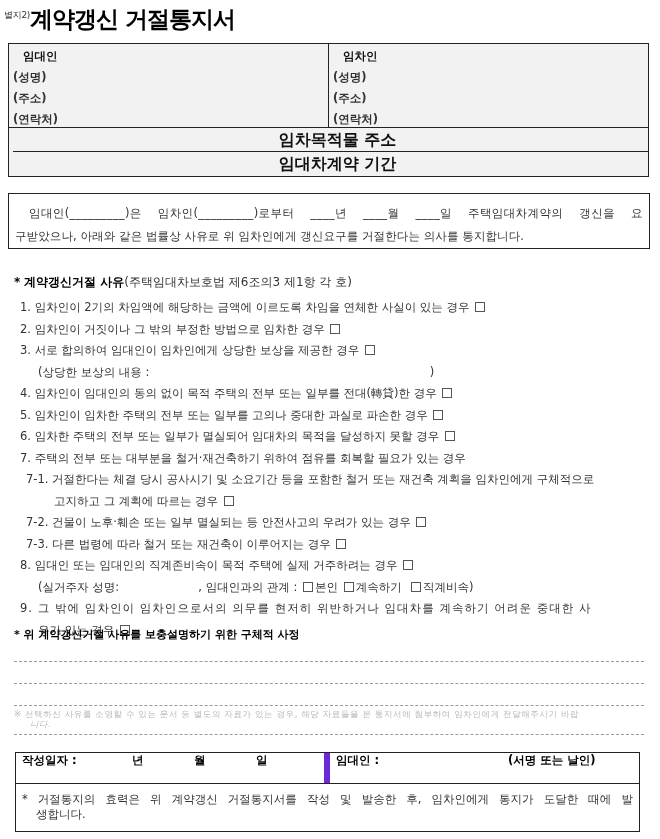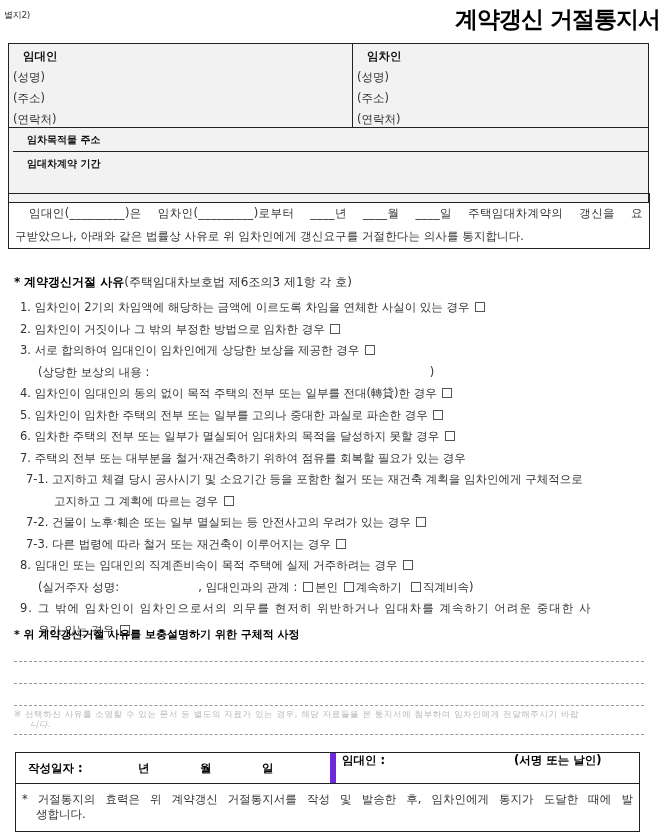--- a/index.html
+++ b/index.html
@@ -1,29 +1,29 @@
 <!DOCTYPE html>
 <html><head>
 <meta charset="utf-8">
 <style>
   * { box-sizing: border-box; margin: 0; padding: 0; }
   html, body { width: 660px; height: 839px; background: #ffffff; overflow: hidden; }
   body { position: relative; font-family: "DejaVu Sans", "Liberation Sans", sans-serif; color: #222; font-size: 12px; }
 
   .annex { position: absolute; left: 4px; top: 9px; font-size: 9px; color: #333; letter-spacing: -0.3px; }
-  .title { position: absolute; left: 0; right: 0; top: 4px; text-align: right; font-size: 23px; font-weight: bold; color: #000; letter-spacing: -1px; padding-left: 30px; }
-
-  
-  .party-table { position: absolute; left: 8px; top: 43px; width: 641px; height: 160px; background: #f2f2f2; border: 1.5px solid #222; }
+  .title { position: absolute; left: 0; right: 0; top: 4px; text-align: left; font-size: 23px; font-weight: bold; color: #000; letter-spacing: -1px; padding-left: 30px; }
+
+  
+  .party-table { position: absolute; left: 8px; top: 43px; width: 641px; height: 134px; background: #f2f2f2; border: 1.5px solid #222; }
   .party-row { position: absolute; left: 0; right: 0; top: 0; height: 84px; display: flex; border-bottom: 1px solid #222; }
   .party-col { flex: 0 0 319px; position: relative; padding-left: 4px; padding-top: 4px; }
-  .party-col + .party-col { flex: 1; border-left: 1px solid #222; margin-left: 24px; }
+  .party-col + .party-col { flex: 1; border-left: 1px solid #222; }
   .party-head { font-weight: bold; font-size: 11.5px; color: #111; padding-left: 10px; height: 19px; line-height: 17px; }
-  .party-line { font-size: 11.5px; color: #333; height: 21px; line-height: 21px; }
-  .info-row { position: absolute; left: 4px; right: 0; height: 24px; line-height: 23px; padding-left: 14px; font-weight: bold; font-size: 10px; color: #111; }
+  .party-line { font-size: 11.5px; color: #333; height: 21px; line-height: 21px; font-weight: bold; }
+  .info-row { position: absolute; left: 4px; right: 0; height: 24px; line-height: 23px; padding-left: 14px; font-weight: bold; font-size: 16px; color: #111; text-align: center; }
   .info-row.r1 { top: 84px; border-bottom: 1px solid #222; }
   .info-row.r2 { top: 108px; }
 
   
   .intro-box { position: absolute; left: 8px; top: 193px; width: 642px; height: 56px; border: 1.5px solid #222; padding: 8px 6px 0 6px; font-size: 11.5px; color: #333; line-height: 23px; }
   .intro-line1 { display: flex; justify-content: space-between; padding-left: 14px; letter-spacing: 0.4px; }
   .intro-line2 { letter-spacing: 0.1px; }
 
   
   .reasons-head { position: absolute; left: 14px; top: 274px; font-size: 12px; color: #333; }
@@ -38,21 +38,21 @@
 
   
   .supp-head { position: absolute; left: 14px; top: 627px; font-size: 11px; font-weight: bold; color: #000; }
   .dotline { position: absolute; left: 14px; width: 630px; border-top: 1px dashed #9a9a9a; height: 0; }
   .supp-note { position: absolute; left: 14px; top: 709px; width: 630px; font-size: 8.5px; color: #b8b8b8; line-height: 10px; letter-spacing: 0.6px; }
   .supp-note .line2 { padding-left: 16px; font-style: italic; }
 
   
   .sign-box { position: absolute; left: 15px; top: 752px; width: 625px; height: 80px; border: 1.5px solid #222; }
   .sign-row { position: absolute; left: 0; right: 0; top: 0; height: 31px; display: flex; border-bottom: 1px solid #222; font-weight: bold; font-size: 11.5px; color: #000; }
-  .sign-left { flex: 0 0 308px; display: flex; align-items: center; padding-left: 6px; margin-left: 6px; }
+  .sign-left { flex: 0 0 308px; display: flex; align-items: flex-start; padding-left: 6px; }
   .sign-right { flex: 1; border-left: 6px solid #6d28d9; display: flex; align-items: flex-start; padding-left: 6px; }
   .date-label { width: 110px; }
   .date-y { width: 62px; }
   .date-m { width: 62px; }
   .signer-label { width: 172px; }
   .sign-note { position: absolute; left: 6px; right: 6px; top: 39px; font-size: 11.5px; color: #333; line-height: 15px; }
   .sign-note .l1 { display: flex; justify-content: space-between; }
   .sign-note .l2 { padding-left: 14px; }
 </style>
 </head>
@@ -134,21 +134,21 @@
     <span>6.</span>
     <span>임차한 주택의 전부 또는 일부가 멸실되어 임대차의 목적을 달성하지 못할 경우</span>
     <span class="chk"></span>
   </div>
   <div class="reason">
     <span>7.</span>
     <span>주택의 전부 또는 대부분을 철거·재건축하기 위하여 점유를 회복할 필요가 있는 경우</span>
   </div>
   <div class="reason sub2">
     <span>7-1.</span>
-    <span>고지하고 체결 당시 공사시기 및 소요기간 등을 포함한 철거 또는 재건축 계획을 임차인에게 구체적으로</span>
+    <span>거절한다는 체결 당시 공사시기 및 소요기간 등을 포함한 철거 또는 재건축 계획을 임차인에게 구체적으로</span>
   </div>
   <div class="reason cont">
     <span>고지하고 그 계획에 따르는 경우</span>
     <span class="chk"></span>
   </div>
   <div class="reason sub2">
     <span>7-2.</span>
     <span>건물이 노후·훼손 또는 일부 멸실되는 등 안전사고의 우려가 있는 경우</span>
     <span class="chk"></span>
   </div>

